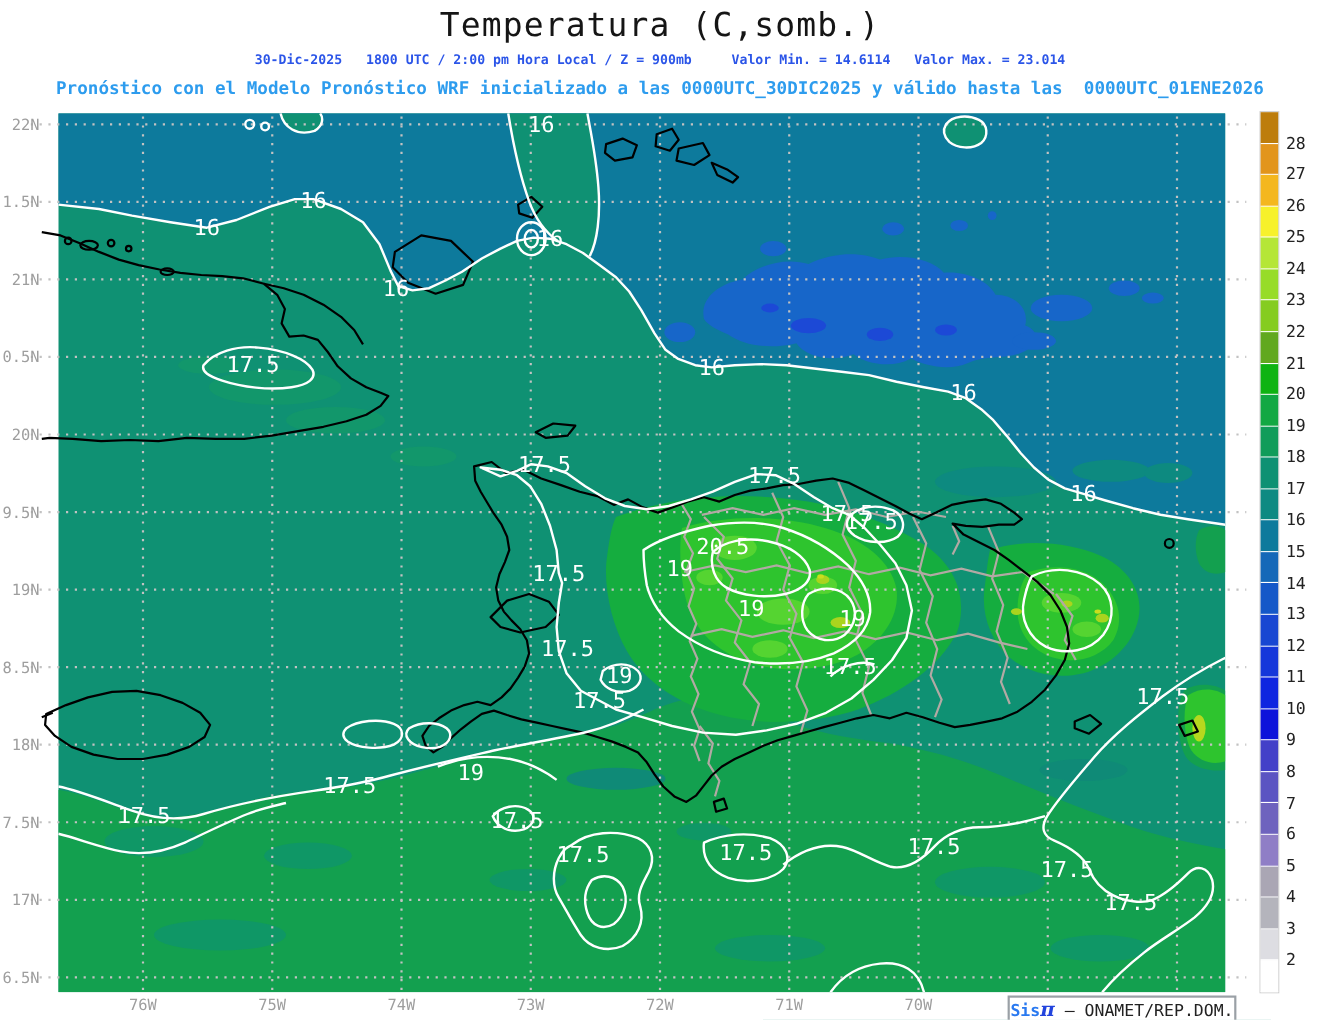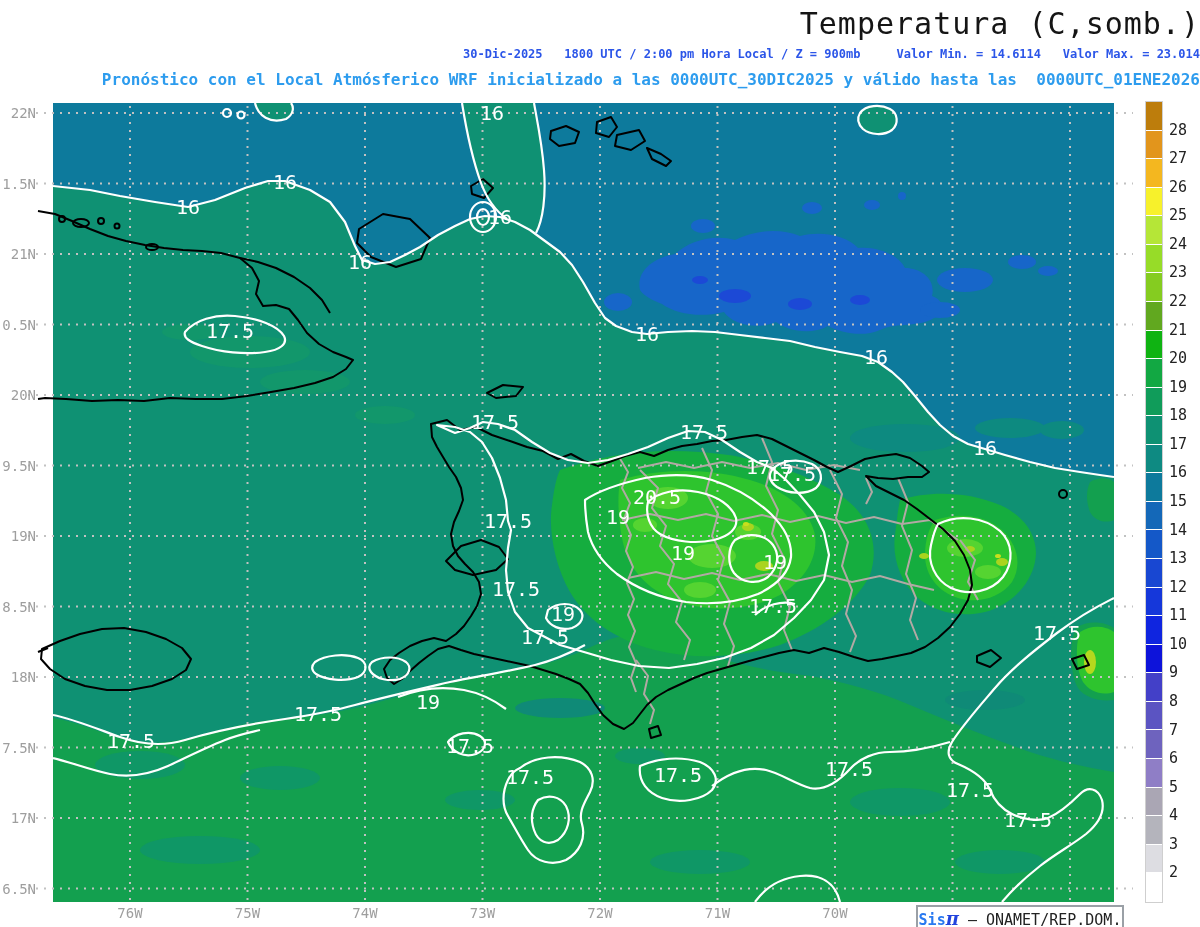--- a/index.html
+++ b/index.html
@@ -1,18 +1,18 @@
 <!DOCTYPE html>
 <html><head>
 <meta charset="utf-8">
 <style>
   html,body{margin:0;padding:0;background:#fff;}
   body{width:1200px;height:927px;position:relative;overflow:hidden;
        font-family:"DejaVu Sans Mono","Liberation Mono",monospace;}
-  .hdr{position:absolute;left:0;width:1200px;text-align:right;white-space:pre;}
+  .hdr{position:absolute;left:0;width:1200px;text-align:center;white-space:pre;}
   #title{top:6px;font-size:30px;color:#151515;letter-spacing:1px;}
   #line1{top:47px;font-size:12px;color:#2b55e8;font-weight:bold;}
   #line2{top:70px;font-size:16px;color:#2d9cee;font-weight:bold;}
   #map-svg{position:absolute;left:0;top:0;}
   .ylab{font-size:14px;fill:#9e9e9e;font-family:"DejaVu Sans Mono",monospace;}
   .xlab{font-size:14px;fill:#9e9e9e;font-family:"DejaVu Sans Mono",monospace;}
   .clab{font-size:20px;fill:#ffffff;font-family:"DejaVu Sans Mono",monospace;}
   #colorbar{position:absolute;left:1145px;top:101px;width:18px;height:802px;
             border:1px solid #cfcfcf;box-sizing:border-box;}
   #colorbar .seg{width:100%;border-bottom:1px solid #fff;box-sizing:border-box;}
@@ -24,21 +24,21 @@
   #credit .sis{color:#2979f0;font-weight:bold;}
   #credit .pi{color:#2244dd;font-weight:bold;font-style:italic;
               font-family:"DejaVu Serif",serif;font-size:18px;}
   #credit .org{color:#222;}
 </style>
 </head>
 <body>
 
 <div class="hdr" id="title">Temperatura (C,somb.)</div>
 <div class="hdr" id="line1">30-Dic-2025   1800 UTC / 2:00 pm Hora Local / Z = 900mb     Valor Min. = 14.6114   Valor Max. = 23.014</div>
-<div class="hdr" id="line2">Pronóstico con el Local Atmósferico WRF inicializado a las 0000UTC_30DIC2025 y válido hasta las  0000UTC_01ENE2026</div>
+<div class="hdr" id="line2">Pronóstico con el Modelo Pronóstico WRF inicializado a las 0000UTC_30DIC2025 y válido hasta las  0000UTC_01ENE2026</div>
 
 <svg id="map-svg" width="1200" height="927" viewBox="0 0 1200 927">
   <defs>
     <clipPath id="mapclip">
         <rect x="53" y="103" width="1061" height="799"></rect>
       </clipPath>
   </defs>
 
   <g clip-path="url(#mapclip)">
     <rect x="53" y="103" width="1061" height="799" fill="#0f9173"></rect>

